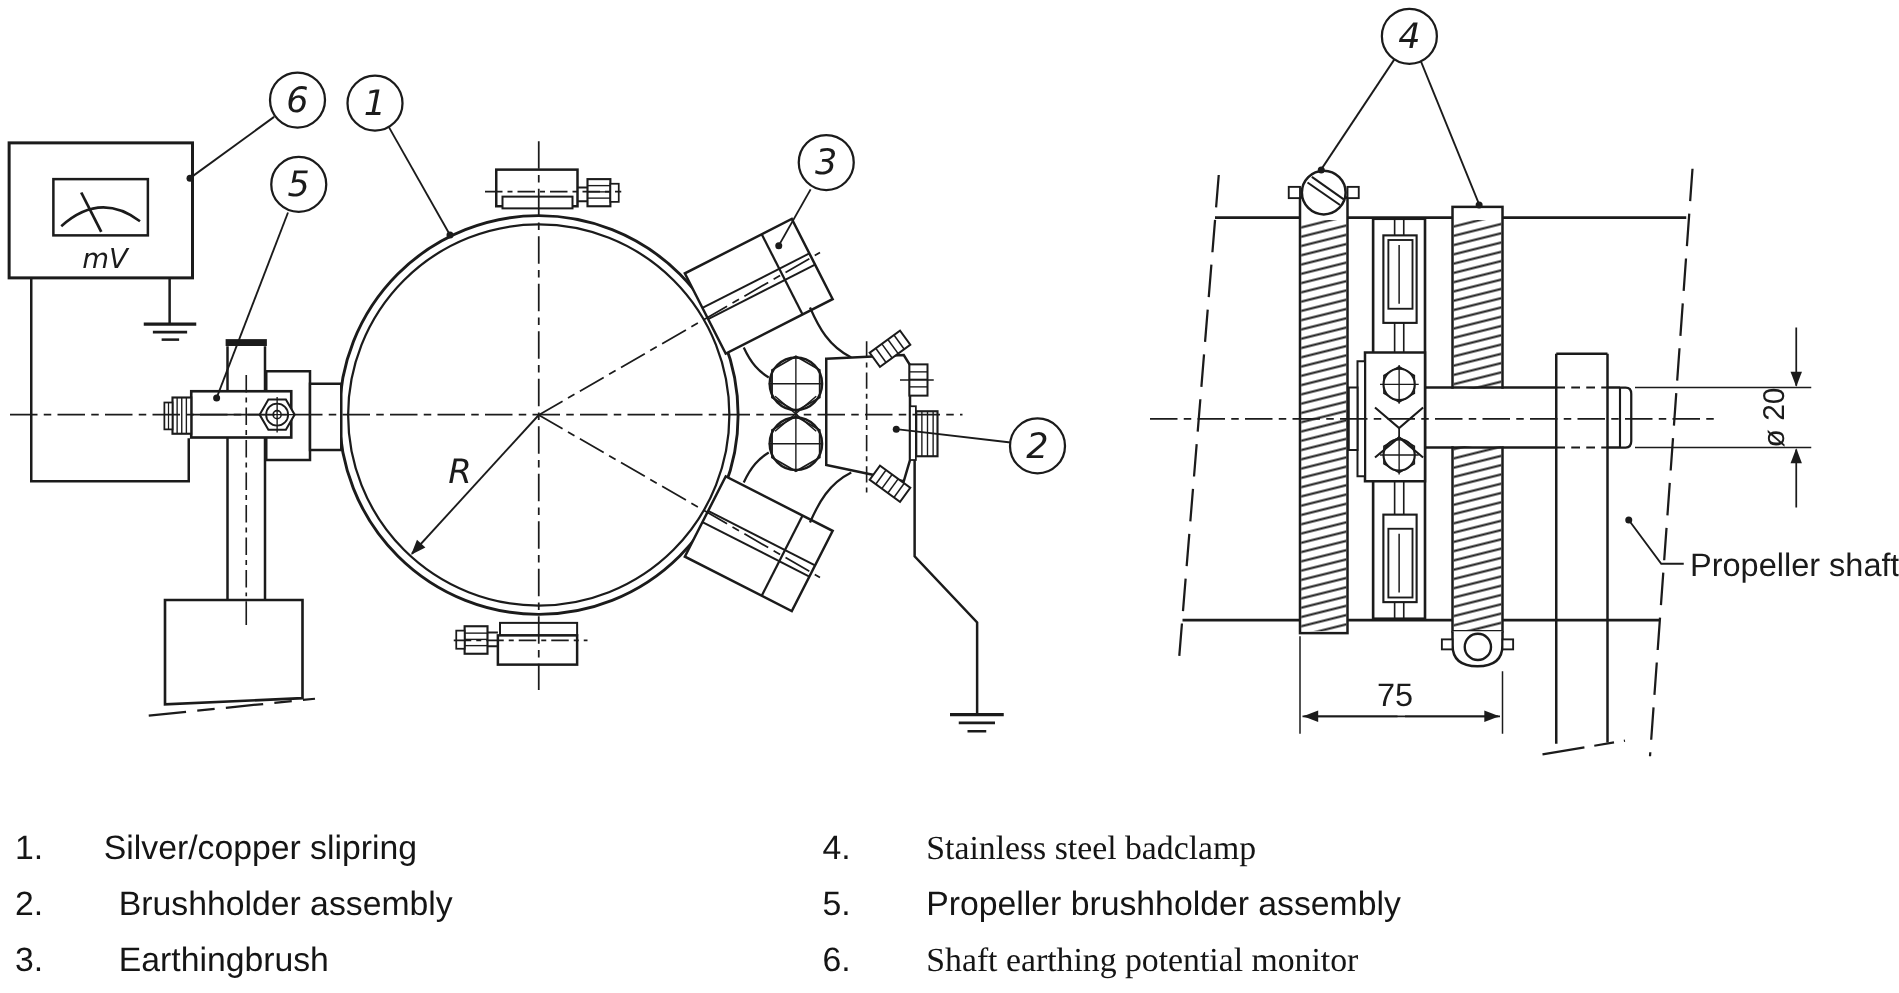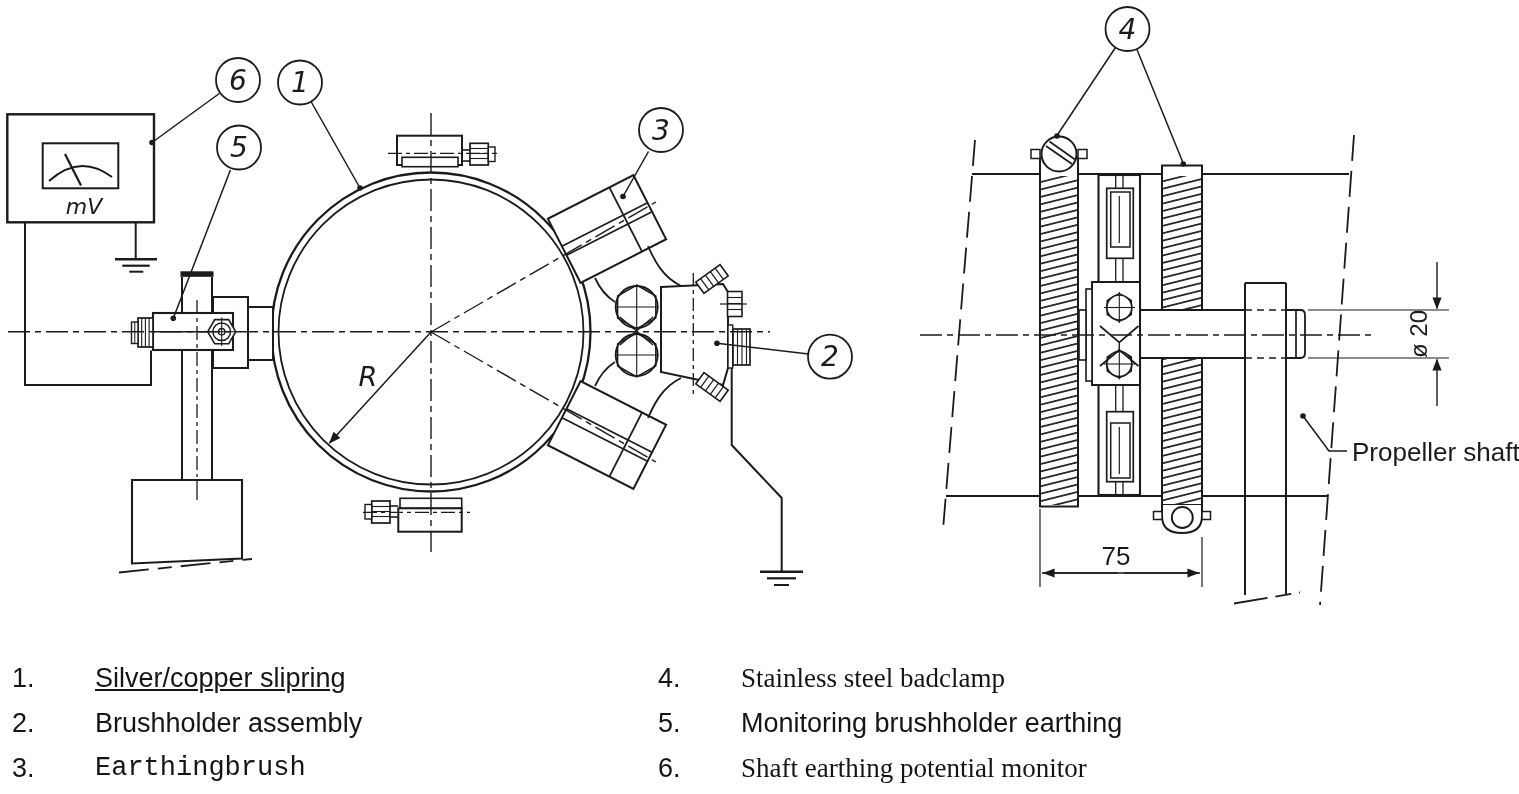--- a/index.html
+++ b/index.html
@@ -340,26 +340,26 @@
       <line x1="219.3" y1="93.5" x2="152" y2="142.5" stroke-width="1.5"></line>
       <circle cx="152" cy="142.5" r="2.8" fill="#1b1b1b" stroke="none"></circle>
       <circle cx="238" cy="80" r="22" stroke-width="1.8" fill="#ffffff"></circle>
       <text x="238" y="89.5" text-anchor="middle" fill="#1b1b1b" stroke="none">6</text>
     </g>
   </g>
 </svg>
 
 <div>
   <div class="li" style="left:12px;top:663px;">1.</div>
-  <div class="li" style="left:95px;top:663px;text-decoration:underline;">Silver/copper slipring</div>
+  <div class="li" style="left:83px;top:663px;">Silver/copper slipring</div>
   <div class="li" style="left:12px;top:708px;">2.</div>
   <div class="li" style="left:95px;top:708px;">Brushholder assembly</div>
   <div class="li" style="left:12px;top:753px;">3.</div>
-  <div class="li" style="left:95px;top:753px;font-family:Liberation Mono, monospace;">Earthingbrush</div>
+  <div class="li" style="left:95px;top:753px;">Earthingbrush</div>
   <div class="li" style="left:658px;top:663px;">4.</div>
   <div class="li" style="left:741px;top:663px;font-family:Liberation Serif, serif;">Stainless steel badclamp</div>
   <div class="li" style="left:658px;top:708px;">5.</div>
-  <div class="li" style="left:741px;top:708px;">Monitoring brushholder earthing</div>
+  <div class="li" style="left:741px;top:708px;">Propeller brushholder assembly</div>
   <div class="li" style="left:658px;top:753px;">6.</div>
   <div class="li" style="left:741px;top:753px;font-family:Liberation Serif, serif;">Shaft earthing potential monitor</div>
 </div>
 
 </div>
 
 </body></html>

